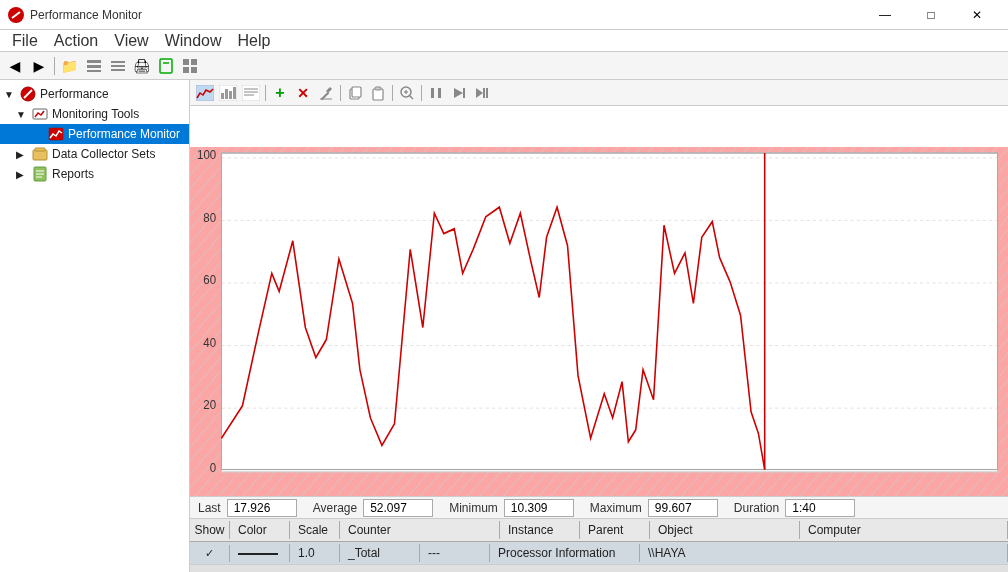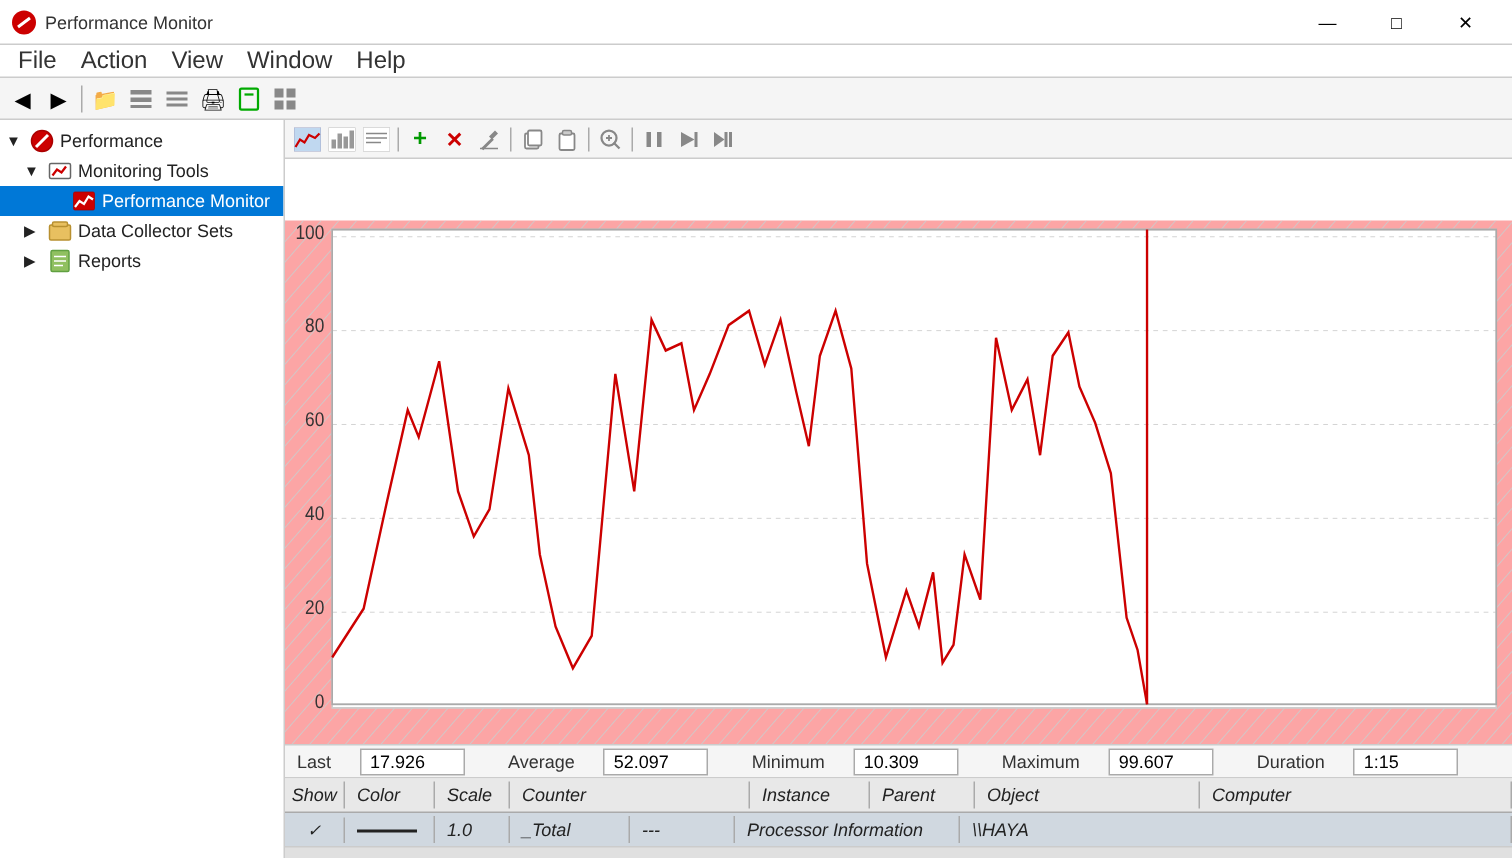--- a/index.html
+++ b/index.html
@@ -141,39 +141,38 @@
     }
 
     
     .stats-bar {
       height: 22px;
       background: #f5f5f5;
       border-top: 1px solid #ccc;
       display: flex;
       align-items: center;
       padding: 0 8px;
-      gap: 17px;
+      gap: 4px;
       font-size: 12px;
     }
     .stat-label { font-weight: normal; color: #333; margin-right: 2px; }
     .stat-value {
       border: 1px solid #aaa;
       background: #fff;
       padding: 1px 6px;
       min-width: 70px;
       text-align: left;
       margin-right: 12px;
       font-size: 12px;
     }
 
     
     .counter-table {
       border-top: 1px solid #ccc;
       font-size: 12px;
-      font-style: italic;
     }
     .counter-header {
       display: flex;
       background: #e8e8e8;
       border-bottom: 1px solid #aaa;
       padding: 2px 0;
     }
     .counter-header-cell {
       padding: 2px 8px;
       font-weight: normal;
@@ -517,21 +516,21 @@
     <div class="stats-bar">
       <span class="stat-label">Last</span>
       <span class="stat-value">17.926</span>
       <span class="stat-label">Average</span>
       <span class="stat-value">52.097</span>
       <span class="stat-label">Minimum</span>
       <span class="stat-value">10.309</span>
       <span class="stat-label">Maximum</span>
       <span class="stat-value">99.607</span>
       <span class="stat-label">Duration</span>
-      <span class="stat-value">1:15</span>
+      <span class="stat-value">1:40</span>
     </div>
 
     <div class="counter-table">
       <div class="counter-header">
         <div class="counter-header-cell counter-check">Show</div>
         <div class="counter-header-cell counter-color">Color</div>
         <div class="counter-header-cell counter-scale">Scale</div>
         <div class="counter-header-cell counter-name">Counter</div>
         <div class="counter-header-cell counter-instance">Instance</div>
         <div class="counter-header-cell counter-parent">Parent</div>

